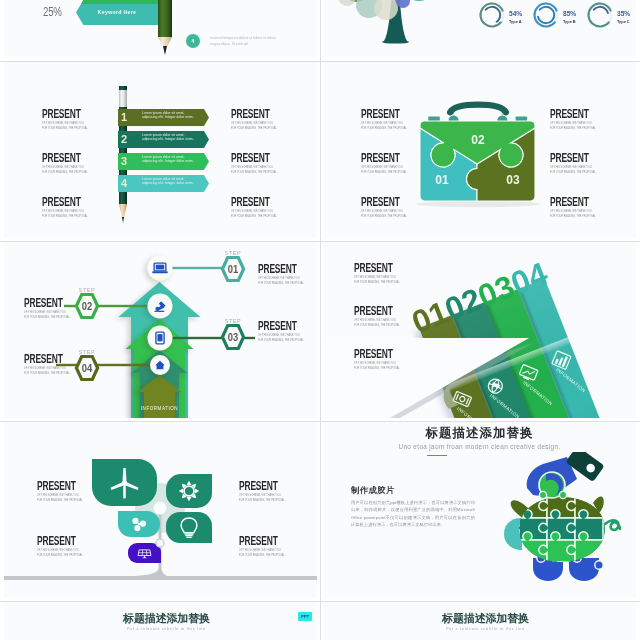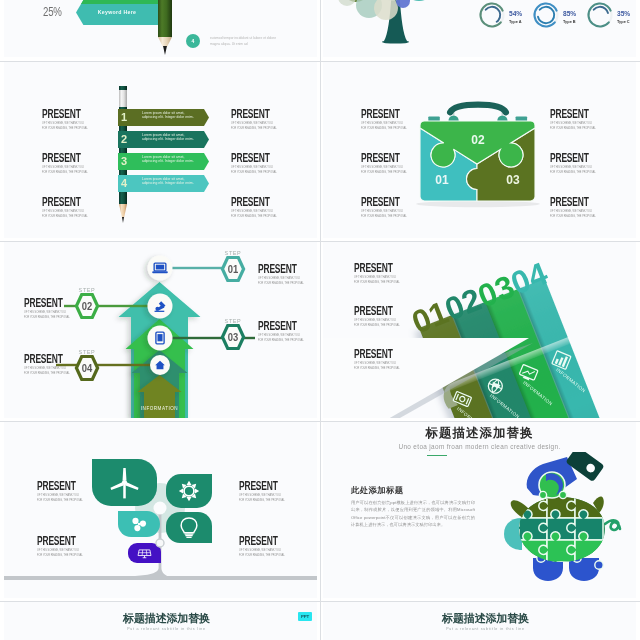--- a/index.html
+++ b/index.html
@@ -611,21 +611,21 @@
             <div>FOR YOUR READING, THE PROPOSAL</div>
           </div>
         </div>
       </div>
   </div>
 
   <div class="slide s8">
     <div class="s8-title">标题描述添加替换</div>
     <div class="s8-sub">Uno etoa jaom froan modern clean creative design.</div>
     <div class="s8-rule"></div>
-    <div class="s8-bh">此处添加标题</div>
+    <div class="s8-bh">制作成胶片</div>
     <div class="s8-bt">用户可以在创意创意ppt模板上进行演示，也可以将演示文稿打印出来，制作成胶片，以便应用到更广泛的领域中。利用Microsoft Office powerpoint不仅可以创建演示文稿，用户可以在新创意的计算机上进行演示，也可以将演示文稿打印出来。</div>
     <svg class="s8-art" width="140" height="140" viewBox="0 0 140 140">
         <defs>
           <clipPath id="pigclip">
             <path d="M22 77 C22 58,41 45,64 45 C89 45,108 58,108 77 C108 96,89 110,64 110 C41 110,22 96,22 77 Z"></path>
           </clipPath>
         </defs>
         <path d="M32 57 C24 49,16 46,14 50 C12 55,20 63,28 67 Z" fill="#4f6b17"></path>
         <path d="M96 51 C100 45,104 43,106 46 C108 50,106 57,102 61 Z" fill="#4f6b17"></path>
         <path d="M25 66 C13 66,7 73,7 82 C7 91,14 98,25 98 Z" fill="#4cc0bb"></path>

